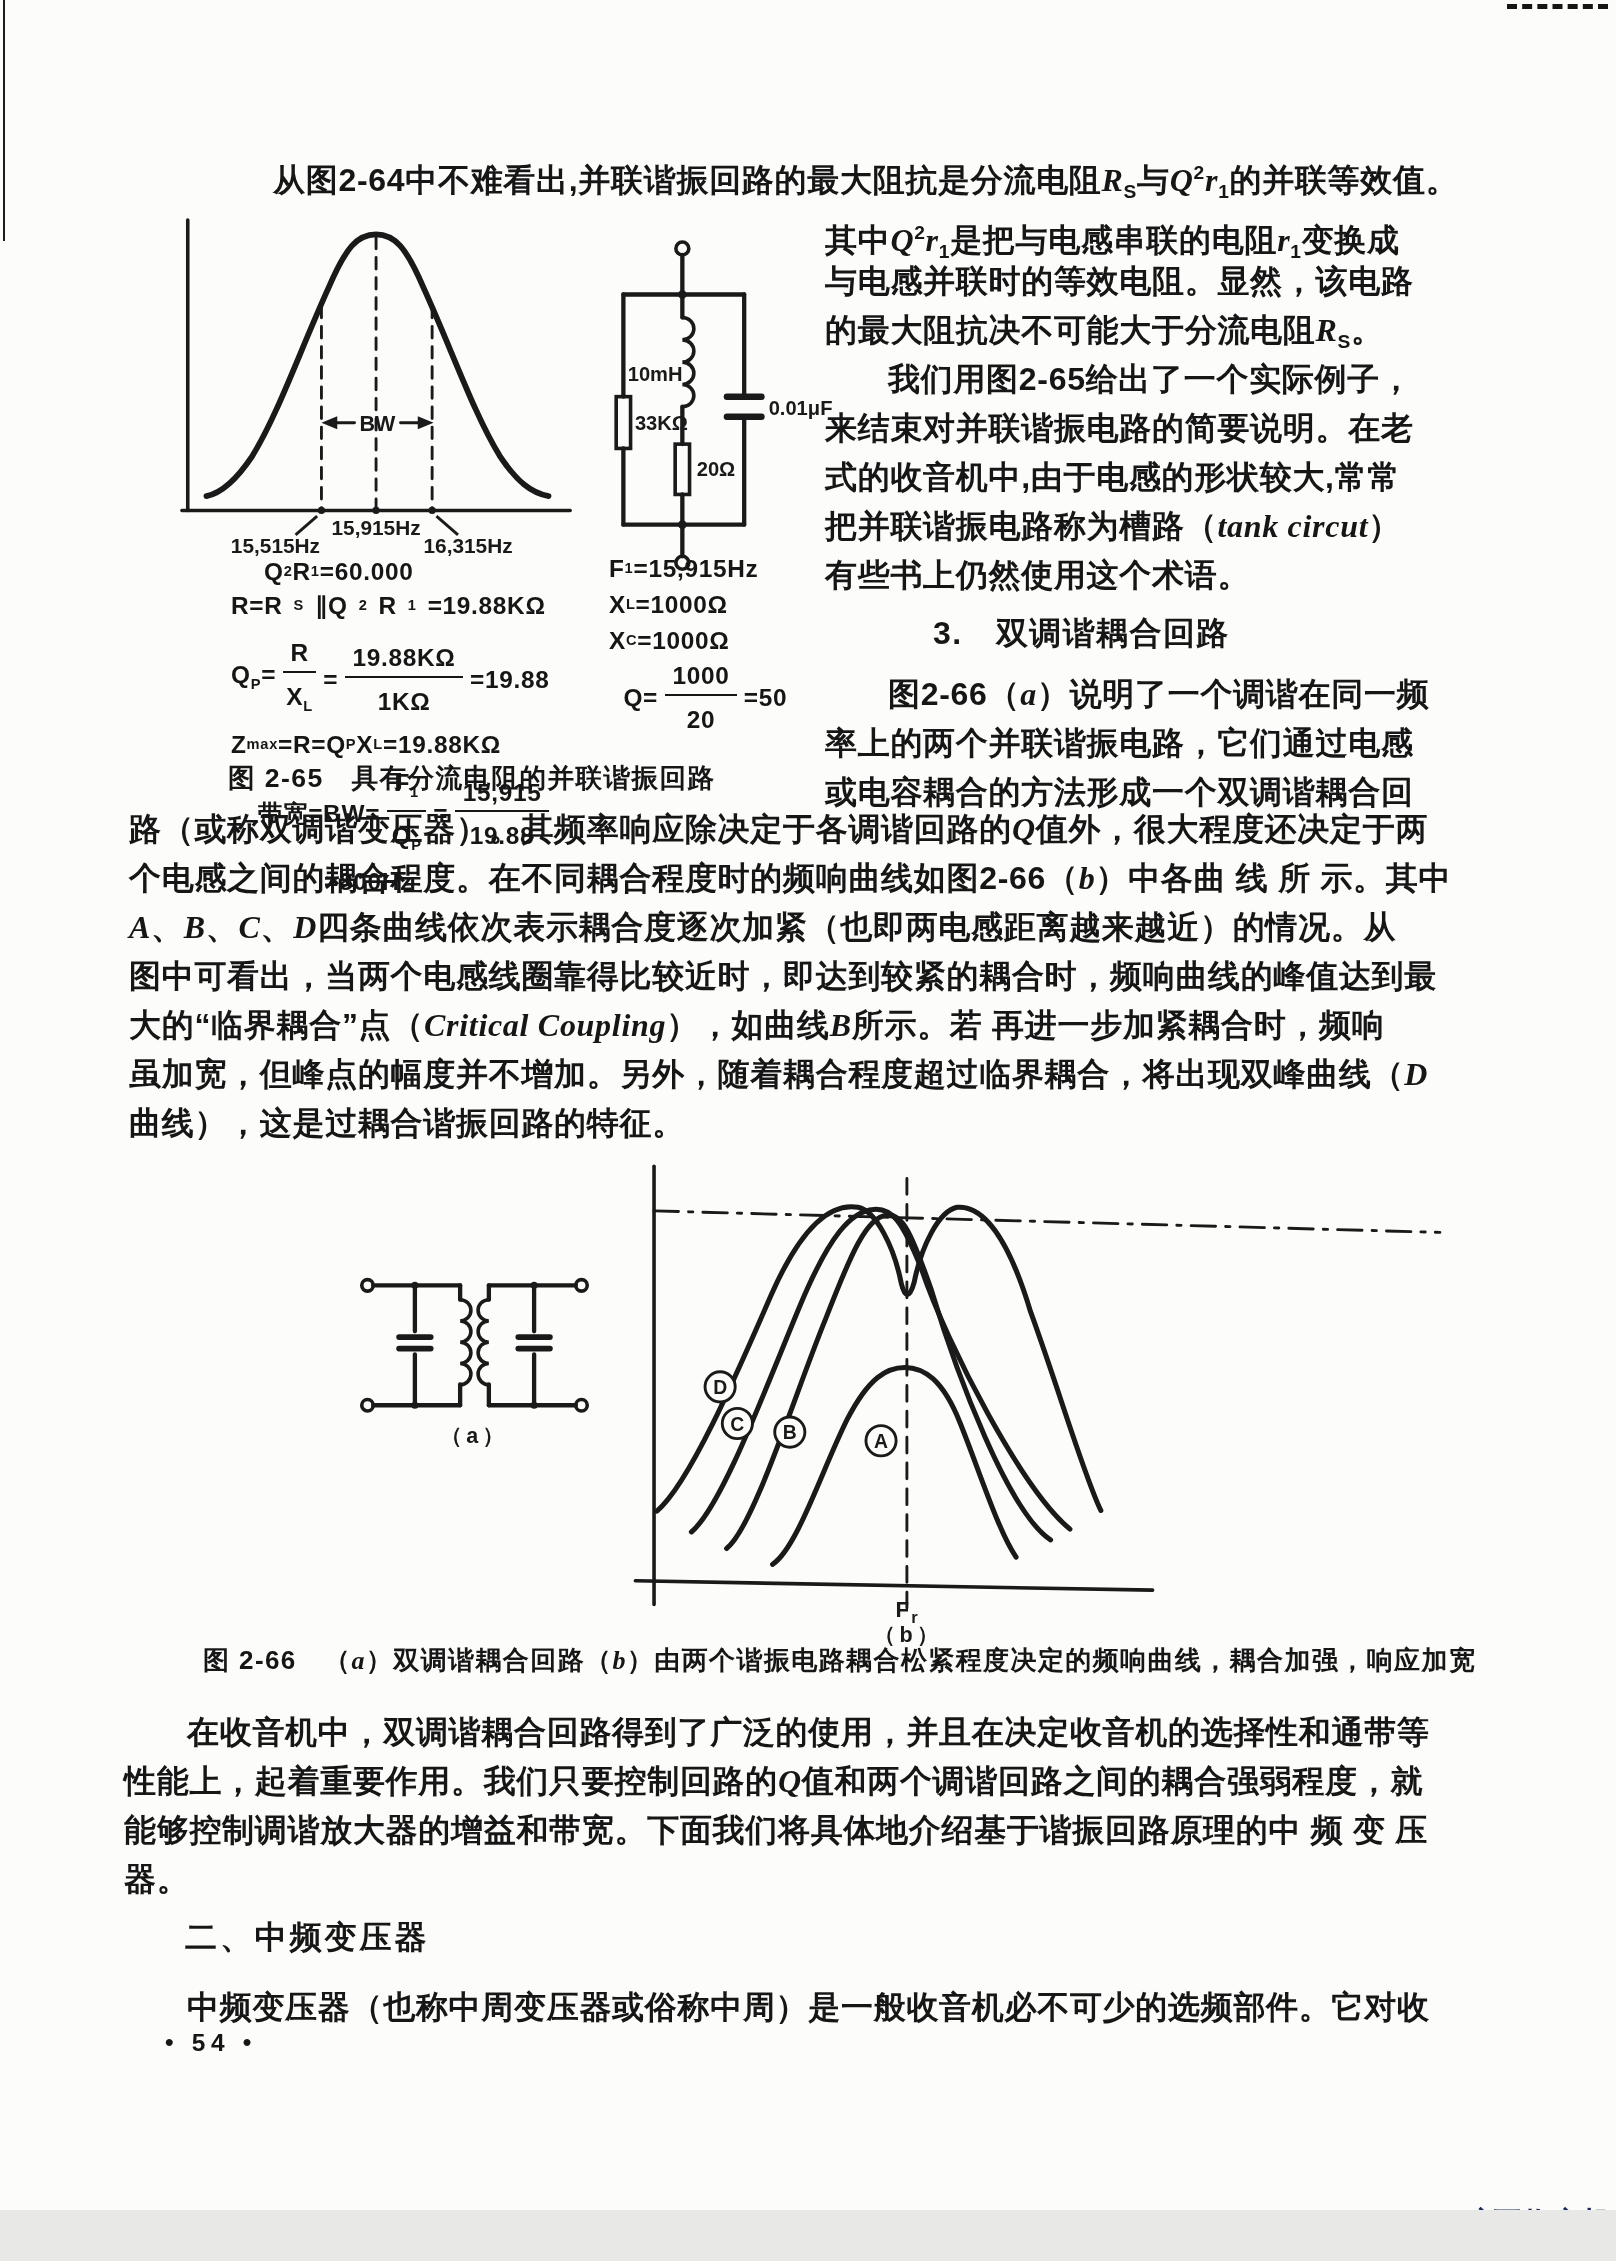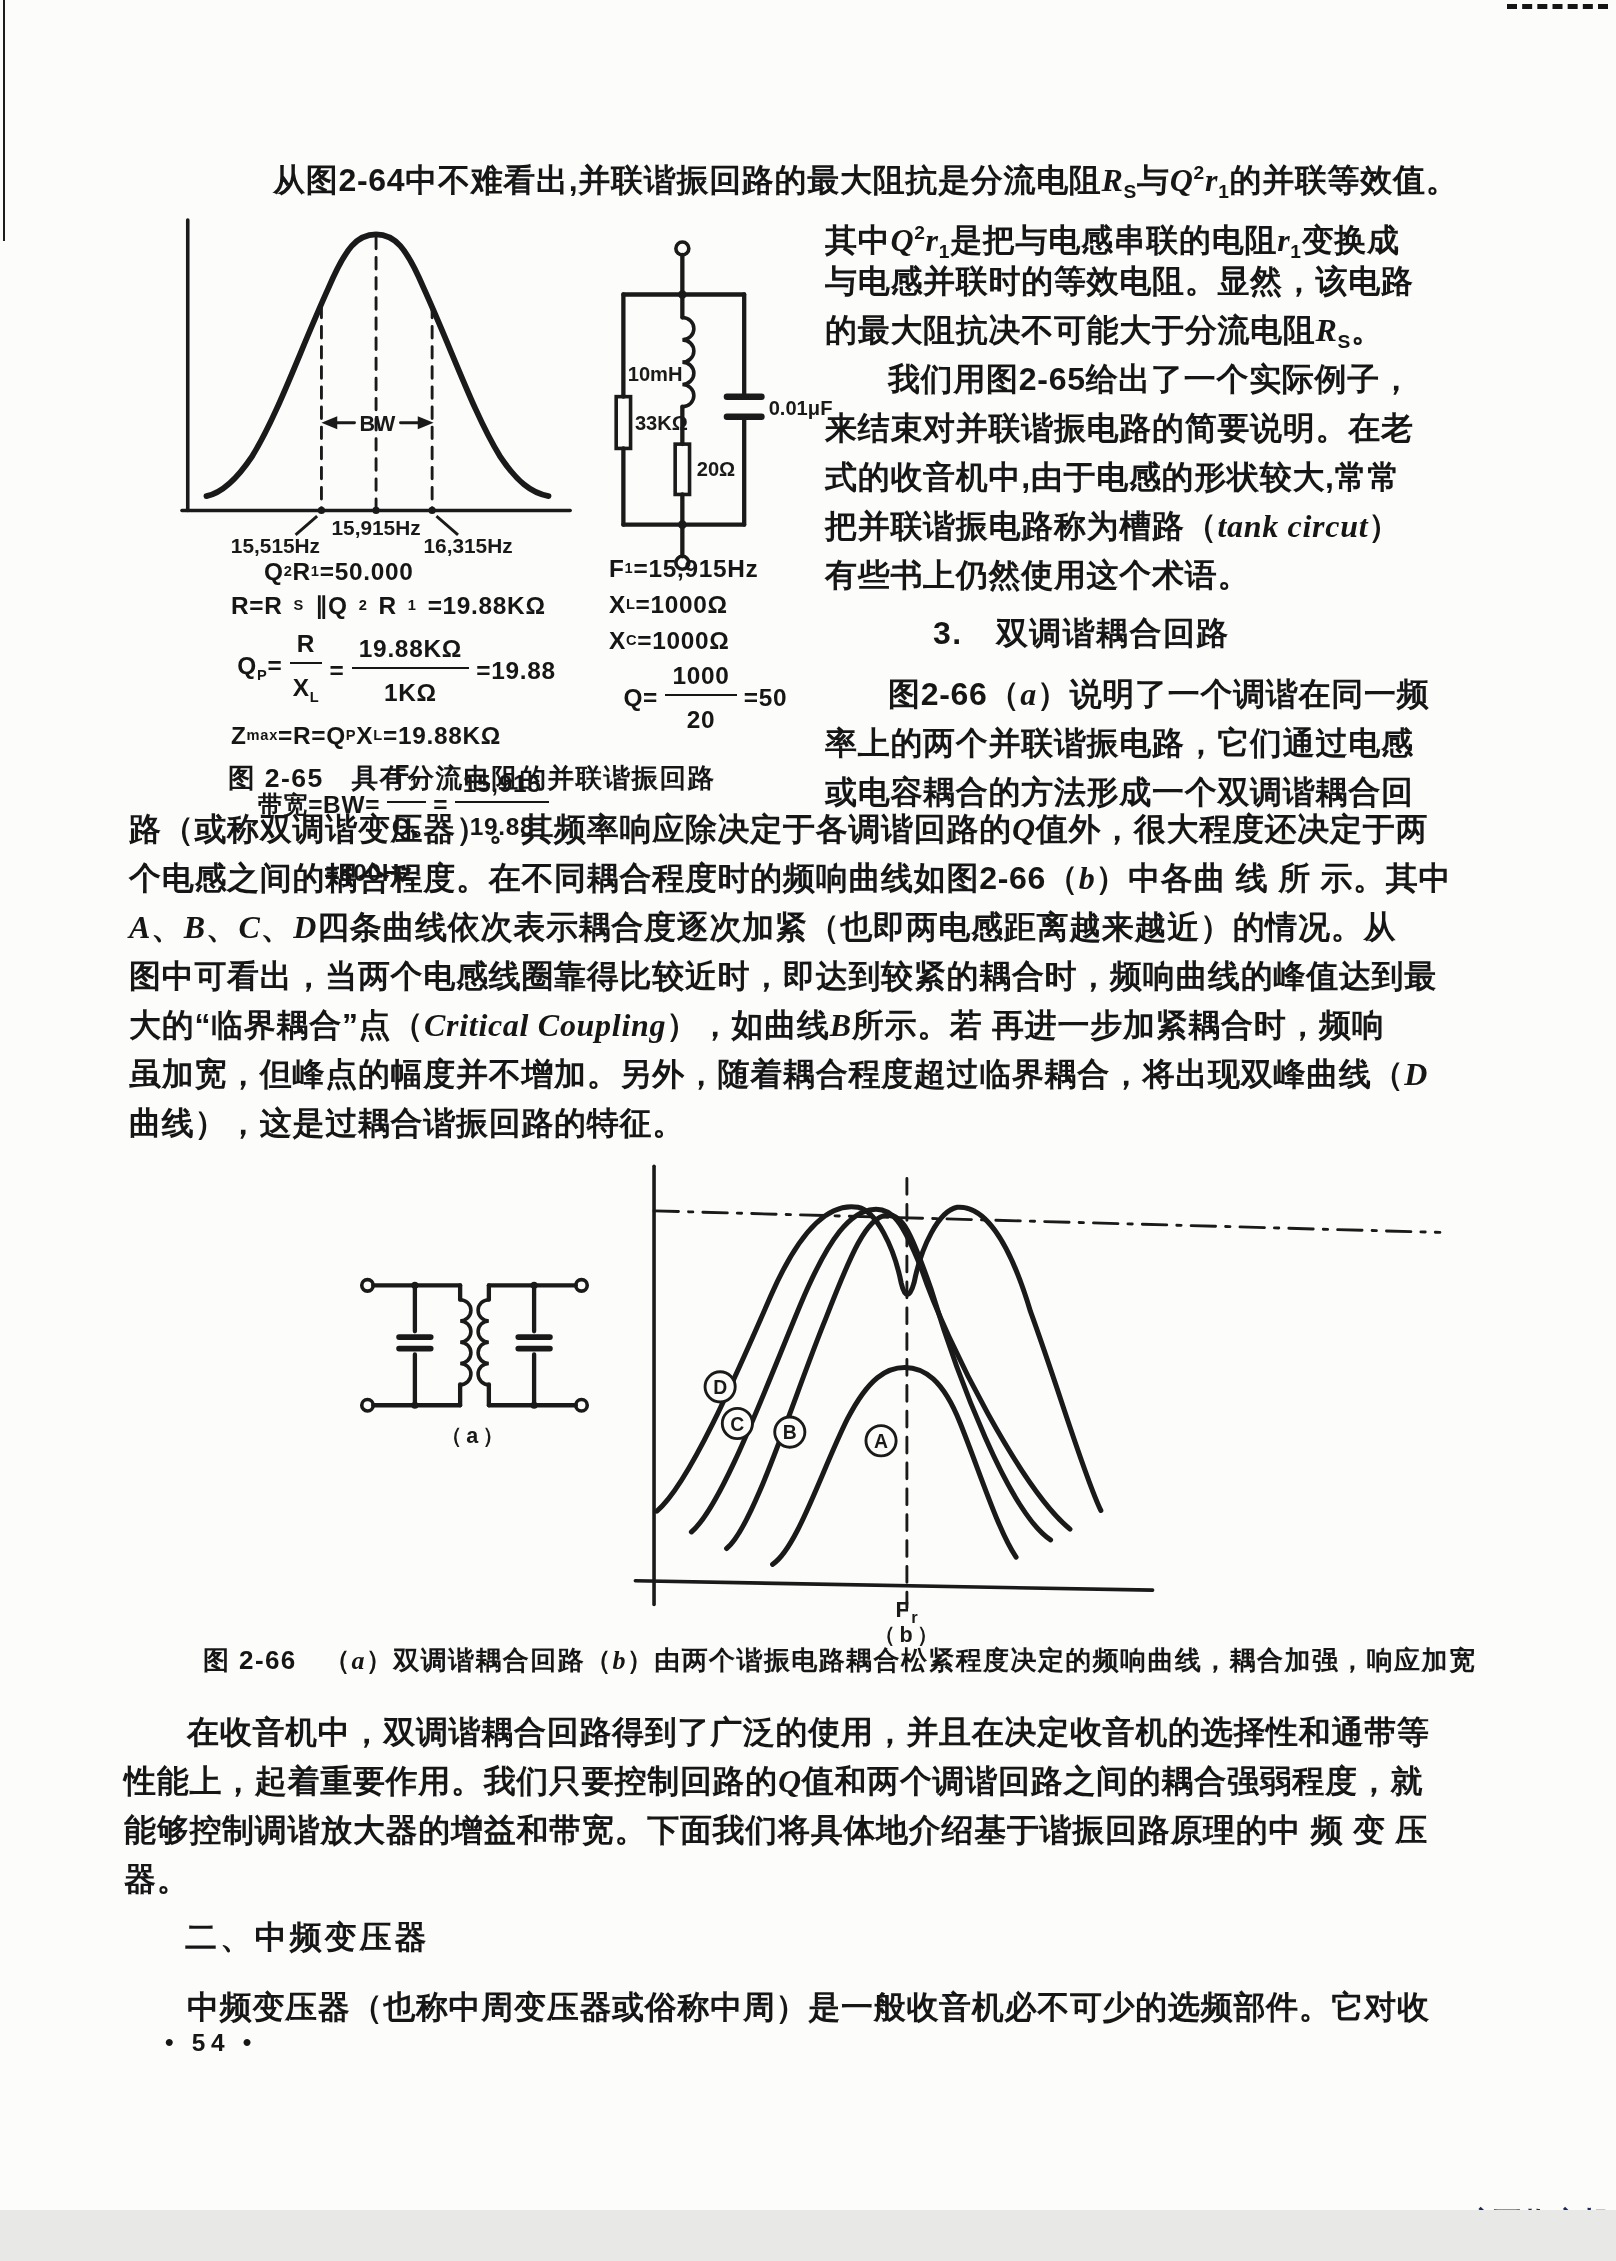--- a/index.html
+++ b/index.html
@@ -89,32 +89,32 @@
     <text x="140" y="333" font-size="28">20Ω</text>
     <text x="240" y="247" font-size="28">0.01μF</text>
   </svg>
 
   <div class="abs" style="left:231px;top:555px;">
     <div class="fline" style="margin-left:33px;">
         <span>Q</span>
         <span class="sup">2</span>
         <span>R</span>
         <span class="sub">1</span>
-        <span>=50.000</span>
+        <span>=60.000</span>
       </div>
     <div class="fline" style="margin-top:1.4px;gap:11px;">
         <span>R=R</span>
         <span class="sub">S</span>
         <span>∥Q</span>
         <span class="sup">2</span>
         <span>R</span>
         <span class="sub">1</span>
         <span>=19.88KΩ</span>
       </div>
-    <div class="fline" style="margin-top:5px;justify-content:flex-end;">
+    <div class="fline" style="margin-top:14px;">
       <span><span>Q</span><span class="sub">P</span><span>=</span></span>
       <span class="frac">
           <span class="num"><span>R</span></span>
           <span class="den"><span>X</span><span class="sub">L</span></span>
         </span>
       <span><span>=</span></span>
       <span class="frac">
           <span class="num"><span>19.88KΩ</span></span>
           <span class="den"><span>1KΩ</span></span>
         </span>

